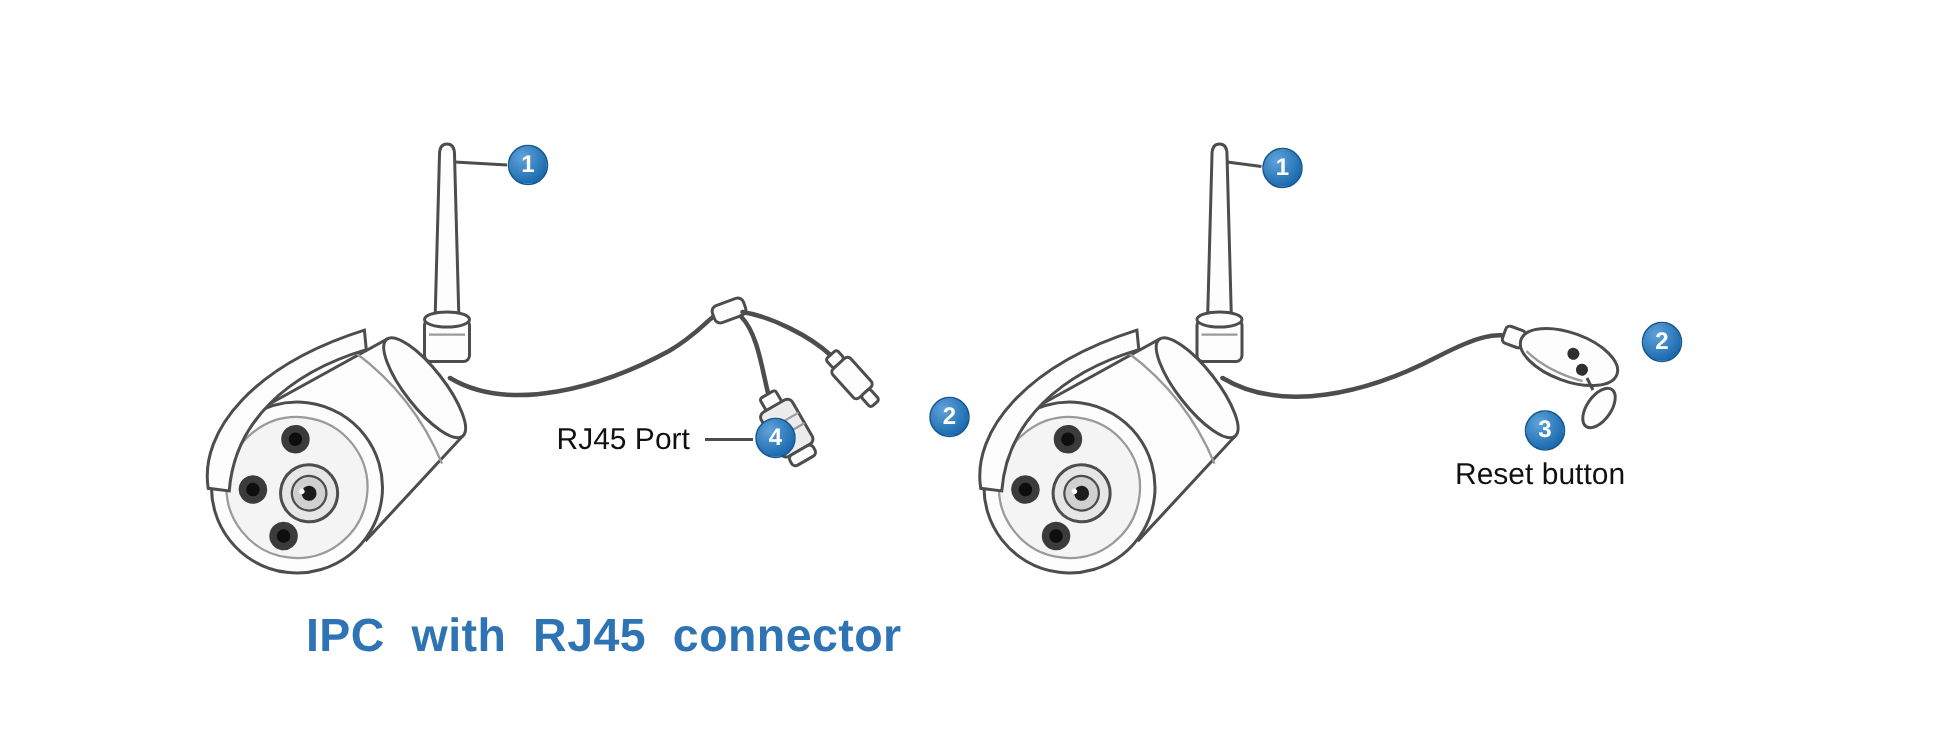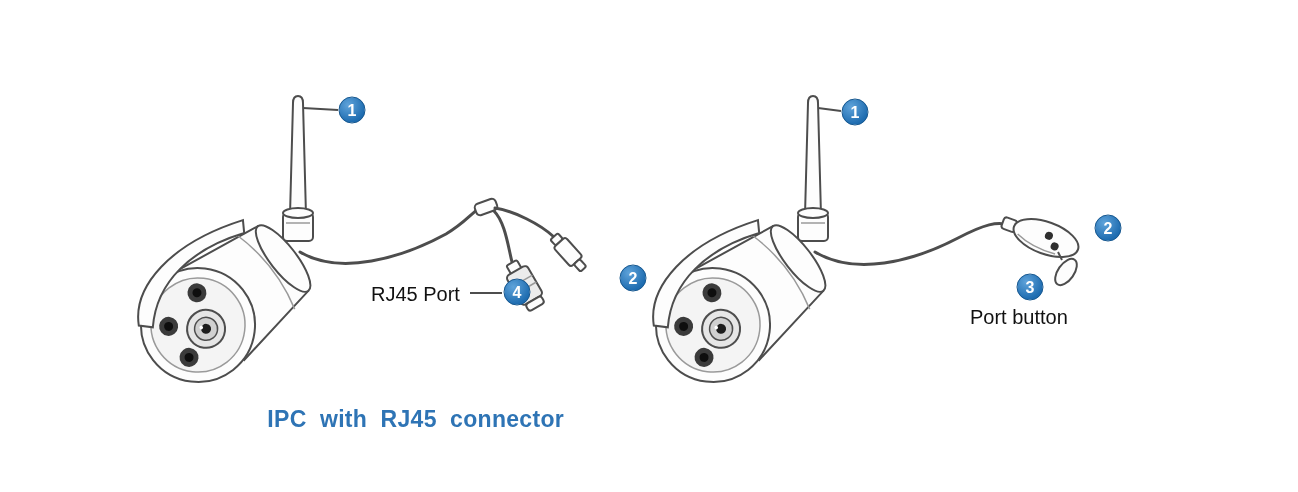--- a/index.html
+++ b/index.html
@@ -26,21 +26,21 @@
     color:#ffffff; font-weight:700; font-size:16px; line-height:25px;
     text-align:center;
   }
   .diagram-label {
     position:absolute; transform:translate(0,-50%);
     color:var(--label-text,#111111); font-size:20px; white-space:pre;
   }
   .caption {
     position:absolute; width:360px; transform:translate(-50%,0);
     color:var(--caption-text,#2e74b5);
-    font-size:23px; font-weight:700; letter-spacing:0.3px;
+    font-size:31px; font-weight:700; letter-spacing:0.3px;
     text-align:right; white-space:pre;
   }
 </style>
 </head>
 <body>
 
 <div id="stage">
 
   <svg class="art" width="1298" height="492" viewBox="0 0 1298 492" xmlns="http://www.w3.org/2000/svg" xmlns:xlink="http://www.w3.org/1999/xlink">
     <defs>
@@ -127,17 +127,17 @@
 
   <div class="badge" style="left:352px; top:110px">1</div>
   <div class="badge" style="left:517px; top:292px">4</div>
   <div class="badge" style="left:633px; top:278px">2</div>
 
   <div class="badge" style="left:855px; top:112px">1</div>
   <div class="badge" style="left:1108px; top:228px">2</div>
   <div class="badge" style="left:1030px; top:287px">3</div>
 
   <div class="diagram-label" style="left:371px; top:294px">RJ45 Port</div>
-  <div class="diagram-label" style="left:970px; top:317px">Port button</div>
+  <div class="diagram-label" style="left:970px; top:317px">Reset button</div>
 
   <div class="caption" style="left:384px; top:406px">IPC  with  RJ45  connector</div>
 
 </div>
 
 </body></html>

